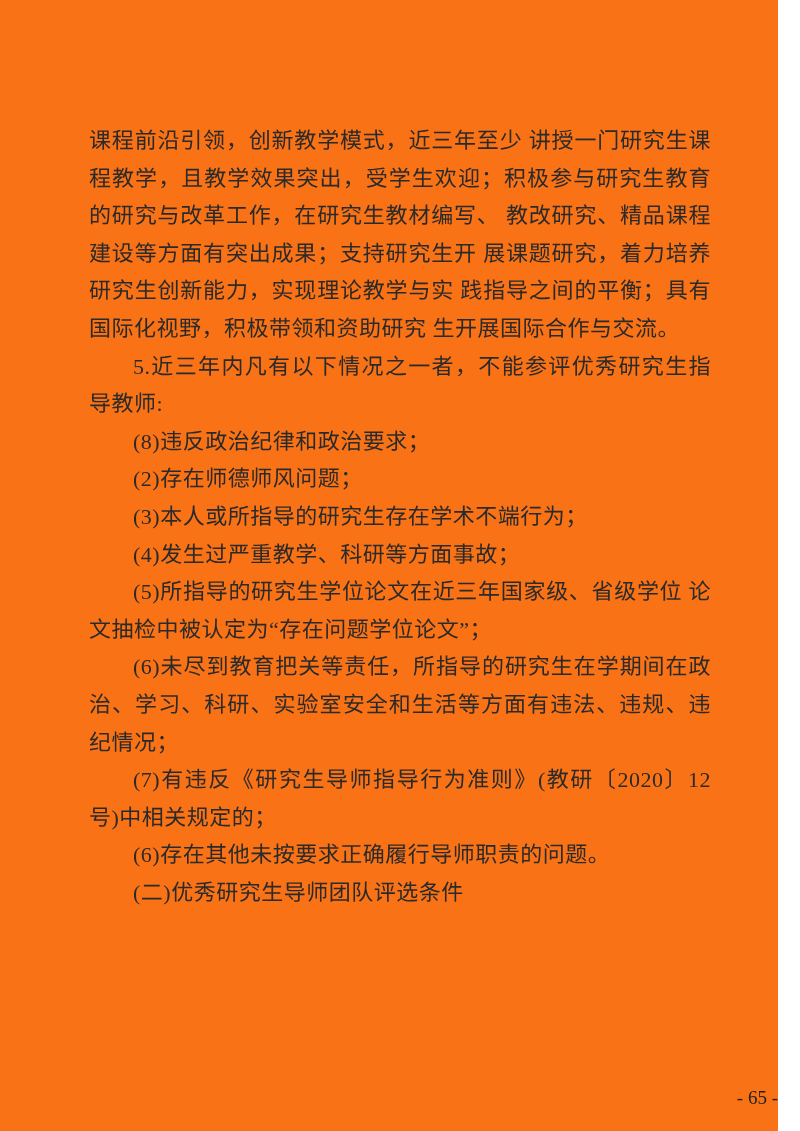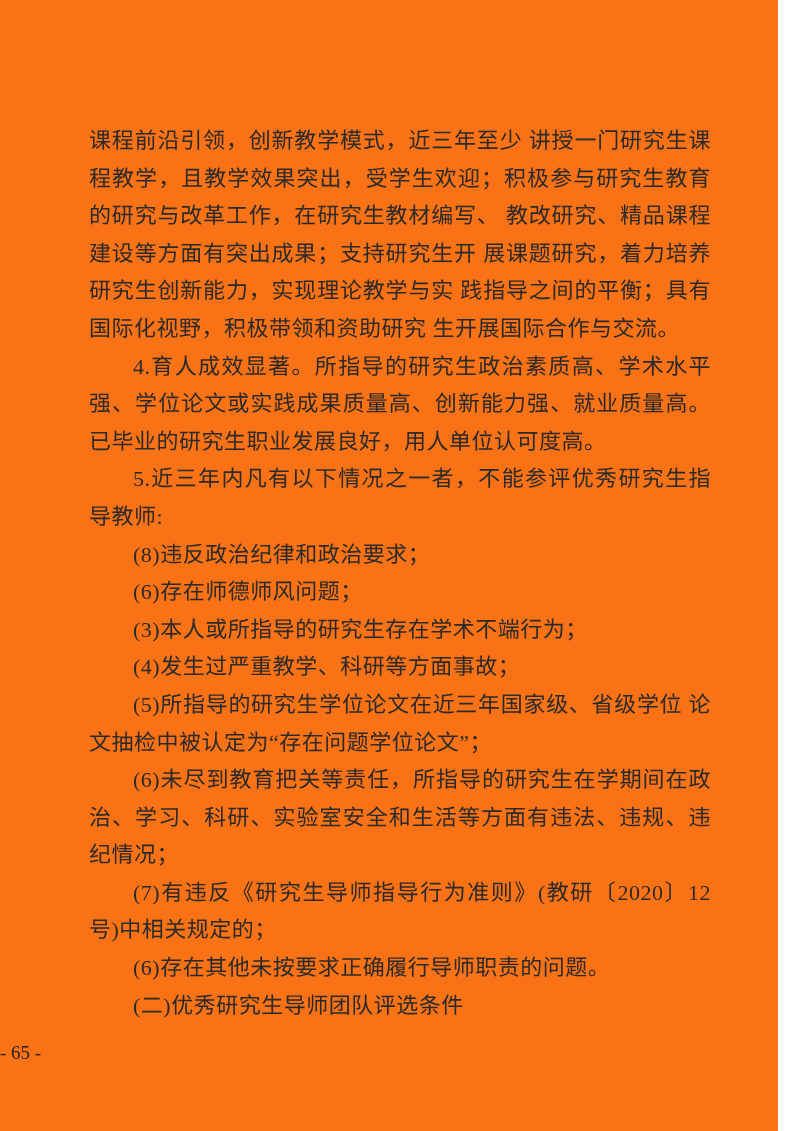--- a/index.html
+++ b/index.html
@@ -30,37 +30,36 @@
     margin: 0;
     padding: 0;
   }
   .para.indent {
     text-indent: 2em;
   }
   .page-number {
     position: absolute;
     left: 0;
     right: 0;
-    top: 1042px;
-    text-align: left;
+    top: 1087px;
+    text-align: right;
     font-size: 19px;
     color: #222222;
     font-family: "Liberation Serif", "DejaVu Serif", serif;
   }
 </style>
 </head>
 <body>
 
 <div class="page">
   <div class="content">
     <p class="para">课程前沿引领，创新教学模式，近三年至少 讲授一门研究生课程教学，且教学效果突出，受学生欢迎；积极参与研究生教育的研究与改革工作，在研究生教材编写、 教改研究、精品课程建设等方面有突出成果；支持研究生开 展课题研究，着力培养研究生创新能力，实现理论教学与实 践指导之间的平衡；具有国际化视野，积极带领和资助研究 生开展国际合作与交流。</p>
-    <p class="para indent">4.育人成效显著。所指导的研究生政治素质高、学术水平强、学位论文或实践成果质量高、创新能力强、就业质量高。 已毕业的研究生职业发展良好，用人单位认可度高。</p>
     <p class="para indent">5.近三年内凡有以下情况之一者，不能参评优秀研究生指 导教师:</p>
     <p class="para indent">(8)违反政治纪律和政治要求；</p>
-    <p class="para indent">(6)存在师德师风问题；</p>
+    <p class="para indent">(2)存在师德师风问题；</p>
     <p class="para indent">(3)本人或所指导的研究生存在学术不端行为；</p>
     <p class="para indent">(4)发生过严重教学、科研等方面事故；</p>
     <p class="para indent">(5)所指导的研究生学位论文在近三年国家级、省级学位 论文抽检中被认定为“存在问题学位论文”；</p>
     <p class="para indent">(6)未尽到教育把关等责任，所指导的研究生在学期间在政治、学习、科研、实验室安全和生活等方面有违法、违规、违纪情况；</p>
     <p class="para indent">(7)有违反《研究生导师指导行为准则》(教研〔2020〕12 号)中相关规定的；</p>
     <p class="para indent">(6)存在其他未按要求正确履行导师职责的问题。</p>
     <p class="para indent">(二)优秀研究生导师团队评选条件</p>
   </div>
   <div class="page-number">- 65 -</div>
 </div>

